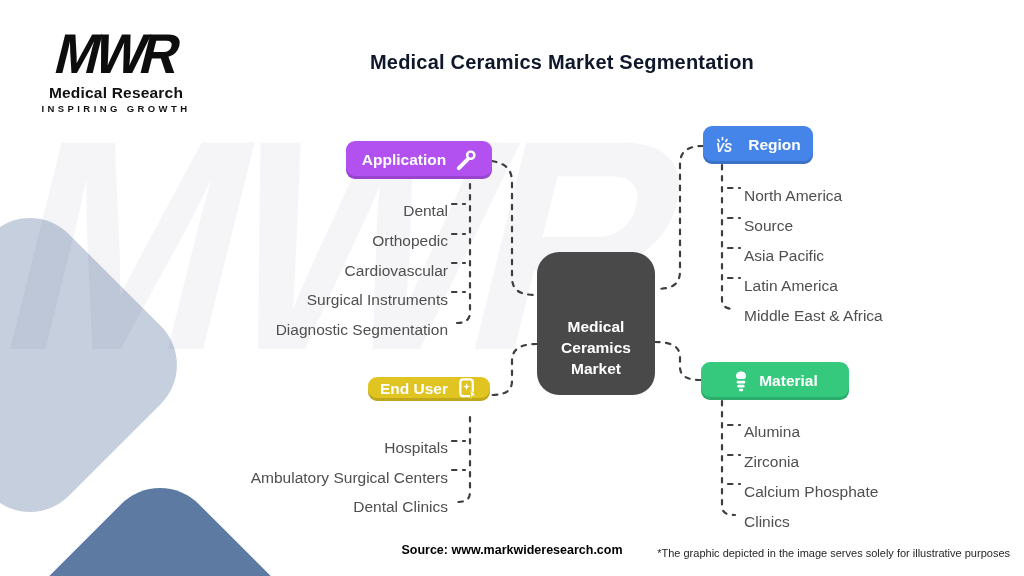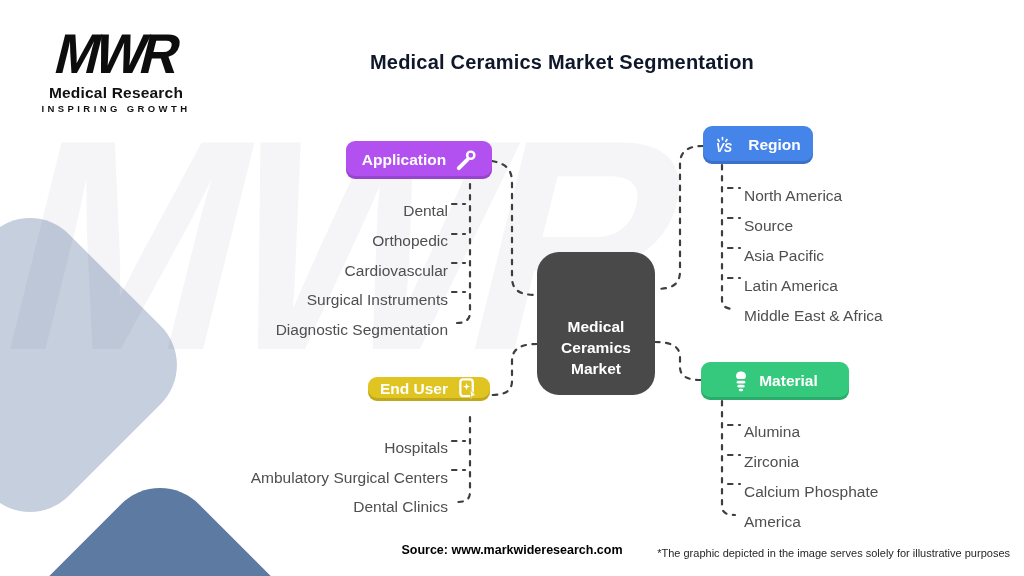--- a/index.html
+++ b/index.html
@@ -163,18 +163,18 @@
         <rect x="5.2" y="11.8" width="9.6" height="3" rx="1.5" fill="#fff"></rect>
         <rect x="6" y="16.2" width="8" height="3" rx="1.5" fill="#fff"></rect>
         <rect x="7.6" y="20.6" width="4.8" height="2.8" rx="1.4" fill="#fff"></rect>
       </svg>
     </span>
     <span>Material</span>
   </div>
   <div class="leaf left-align" style="top:415px">Alumina</div>
   <div class="leaf left-align" style="top:445px">Zirconia</div>
   <div class="leaf left-align" style="top:475px">Calcium Phosphate</div>
-  <div class="leaf left-align" style="top:505px">America</div>
+  <div class="leaf left-align" style="top:505px">Clinics</div>
 
   <div class="source">Source: www.markwideresearch.com</div>
   <div class="disclaimer">*The graphic depicted in the image serves solely for illustrative purposes</div>
 
 </div>
 
 </body></html>

